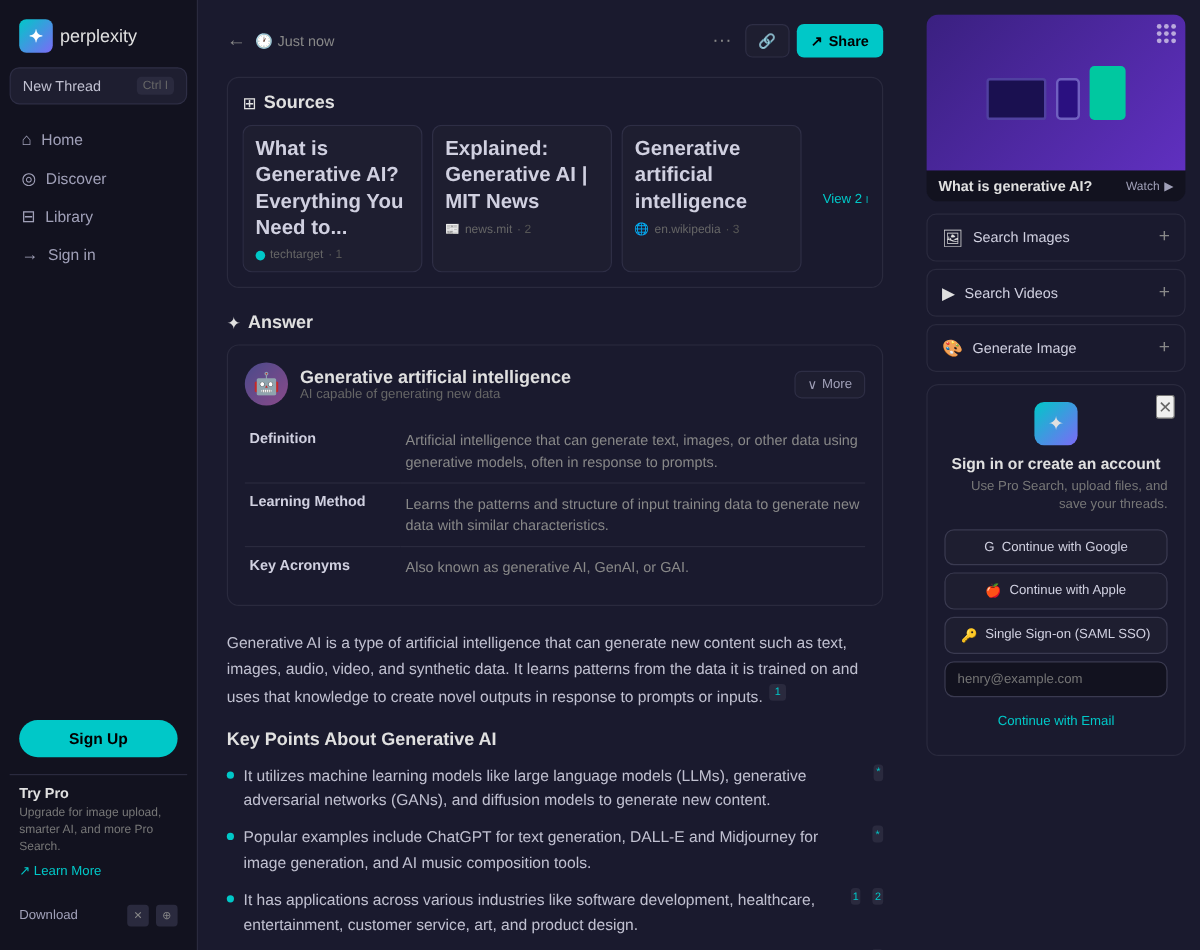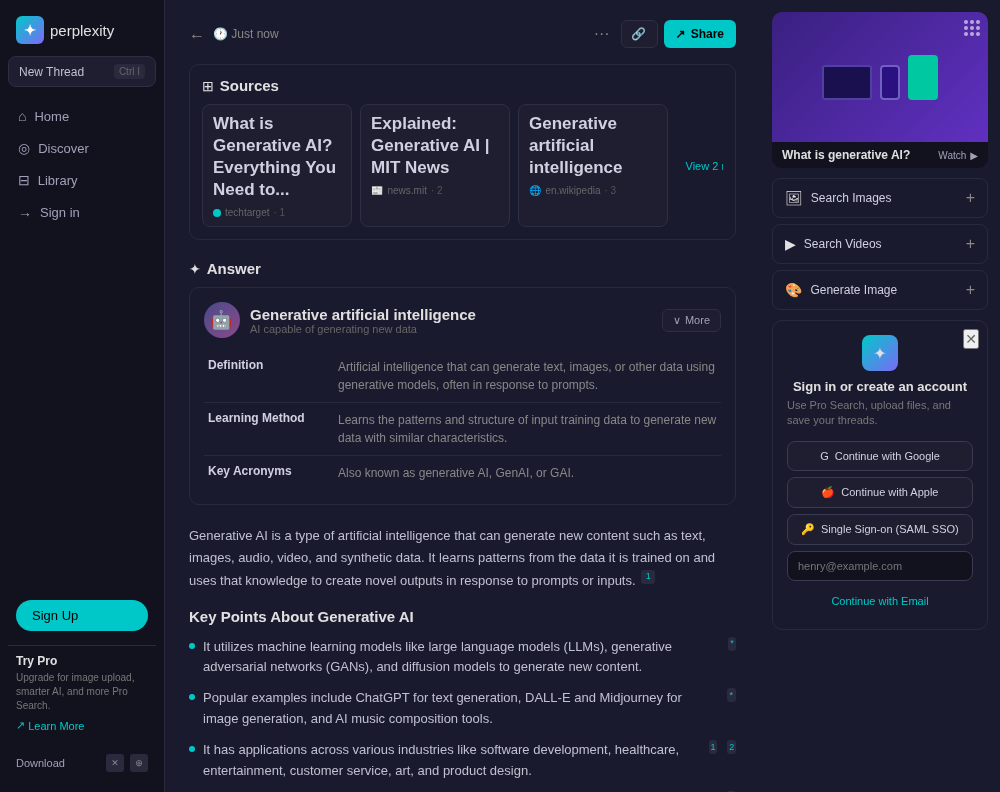--- a/index.html
+++ b/index.html
@@ -80,24 +80,24 @@
     }
     .nav-icon { font-size: 14px; }
 
     .sign-up-btn {
       background: #00c8c8;
       color: #000;
       border: none;
       border-radius: 20px;
       padding: 8px 16px;
       font-size: 13px;
-      font-weight: 400;
+      font-weight: 700;
       cursor: pointer;
       margin: 10px 8px;
-      text-align: left;
+      text-align: center;
     }
 
     .try-pro-section {
       padding: 8px;
       border-top: 1px solid #2a2a3e;
       margin-top: 4px;
     }
     .try-pro-title {
       font-size: 12px;
       font-weight: 700;
@@ -383,21 +383,21 @@
       background: linear-gradient(135deg, #00c8c8, #7c6af7);
       border-radius: 8px;
       display: flex; align-items: center; justify-content: center;
       margin: 0 auto 8px auto; font-size: 16px;
     }
     .sign-in-title {
       font-size: 13px; font-weight: 700; color: #e0e0e0;
       text-align: center; margin-bottom: 4px;
     }
     .sign-in-desc {
-      font-size: 11px; color: #777; text-align: left; margin-bottom: 12px;
+      font-size: 11px; color: #777; text-align: right; margin-bottom: 12px;
       line-height: 1.4;
     }
     .auth-btn {
       width: 100%; padding: 8px; border-radius: 8px;
       border: 1px solid #3a3a50; background: #1e1e30;
       color: #d0d0e0; font-size: 11px; cursor: pointer;
       display: flex; align-items: center; justify-content: center; gap: 6px;
       margin-bottom: 6px;
     }
     .email-input-field {

